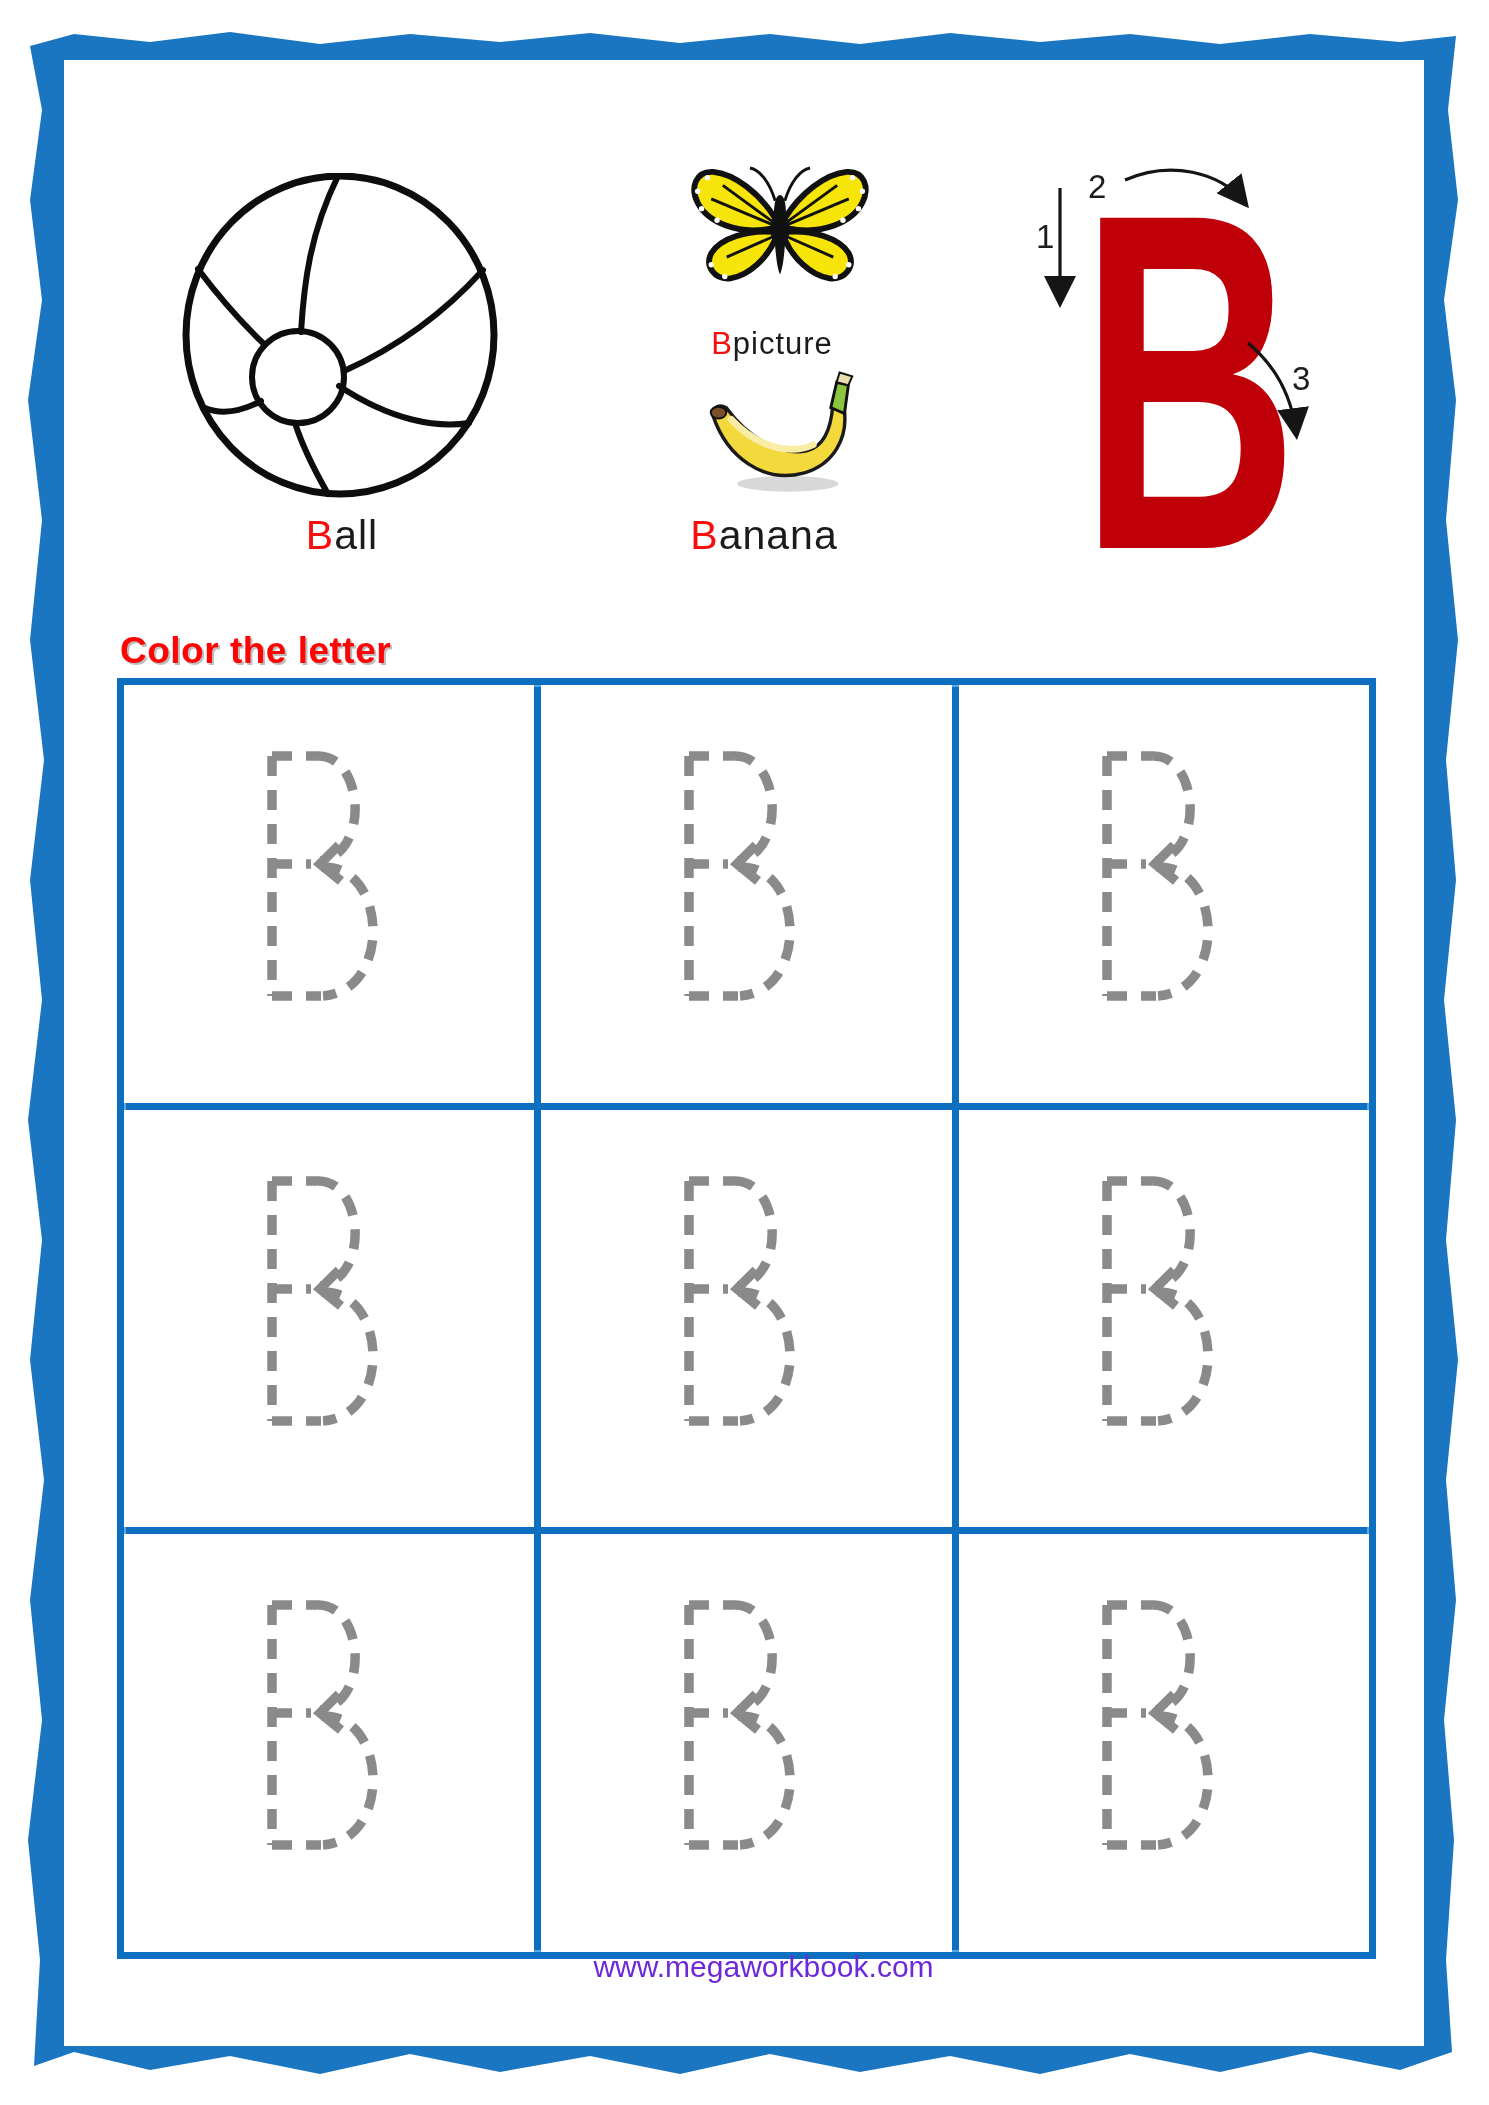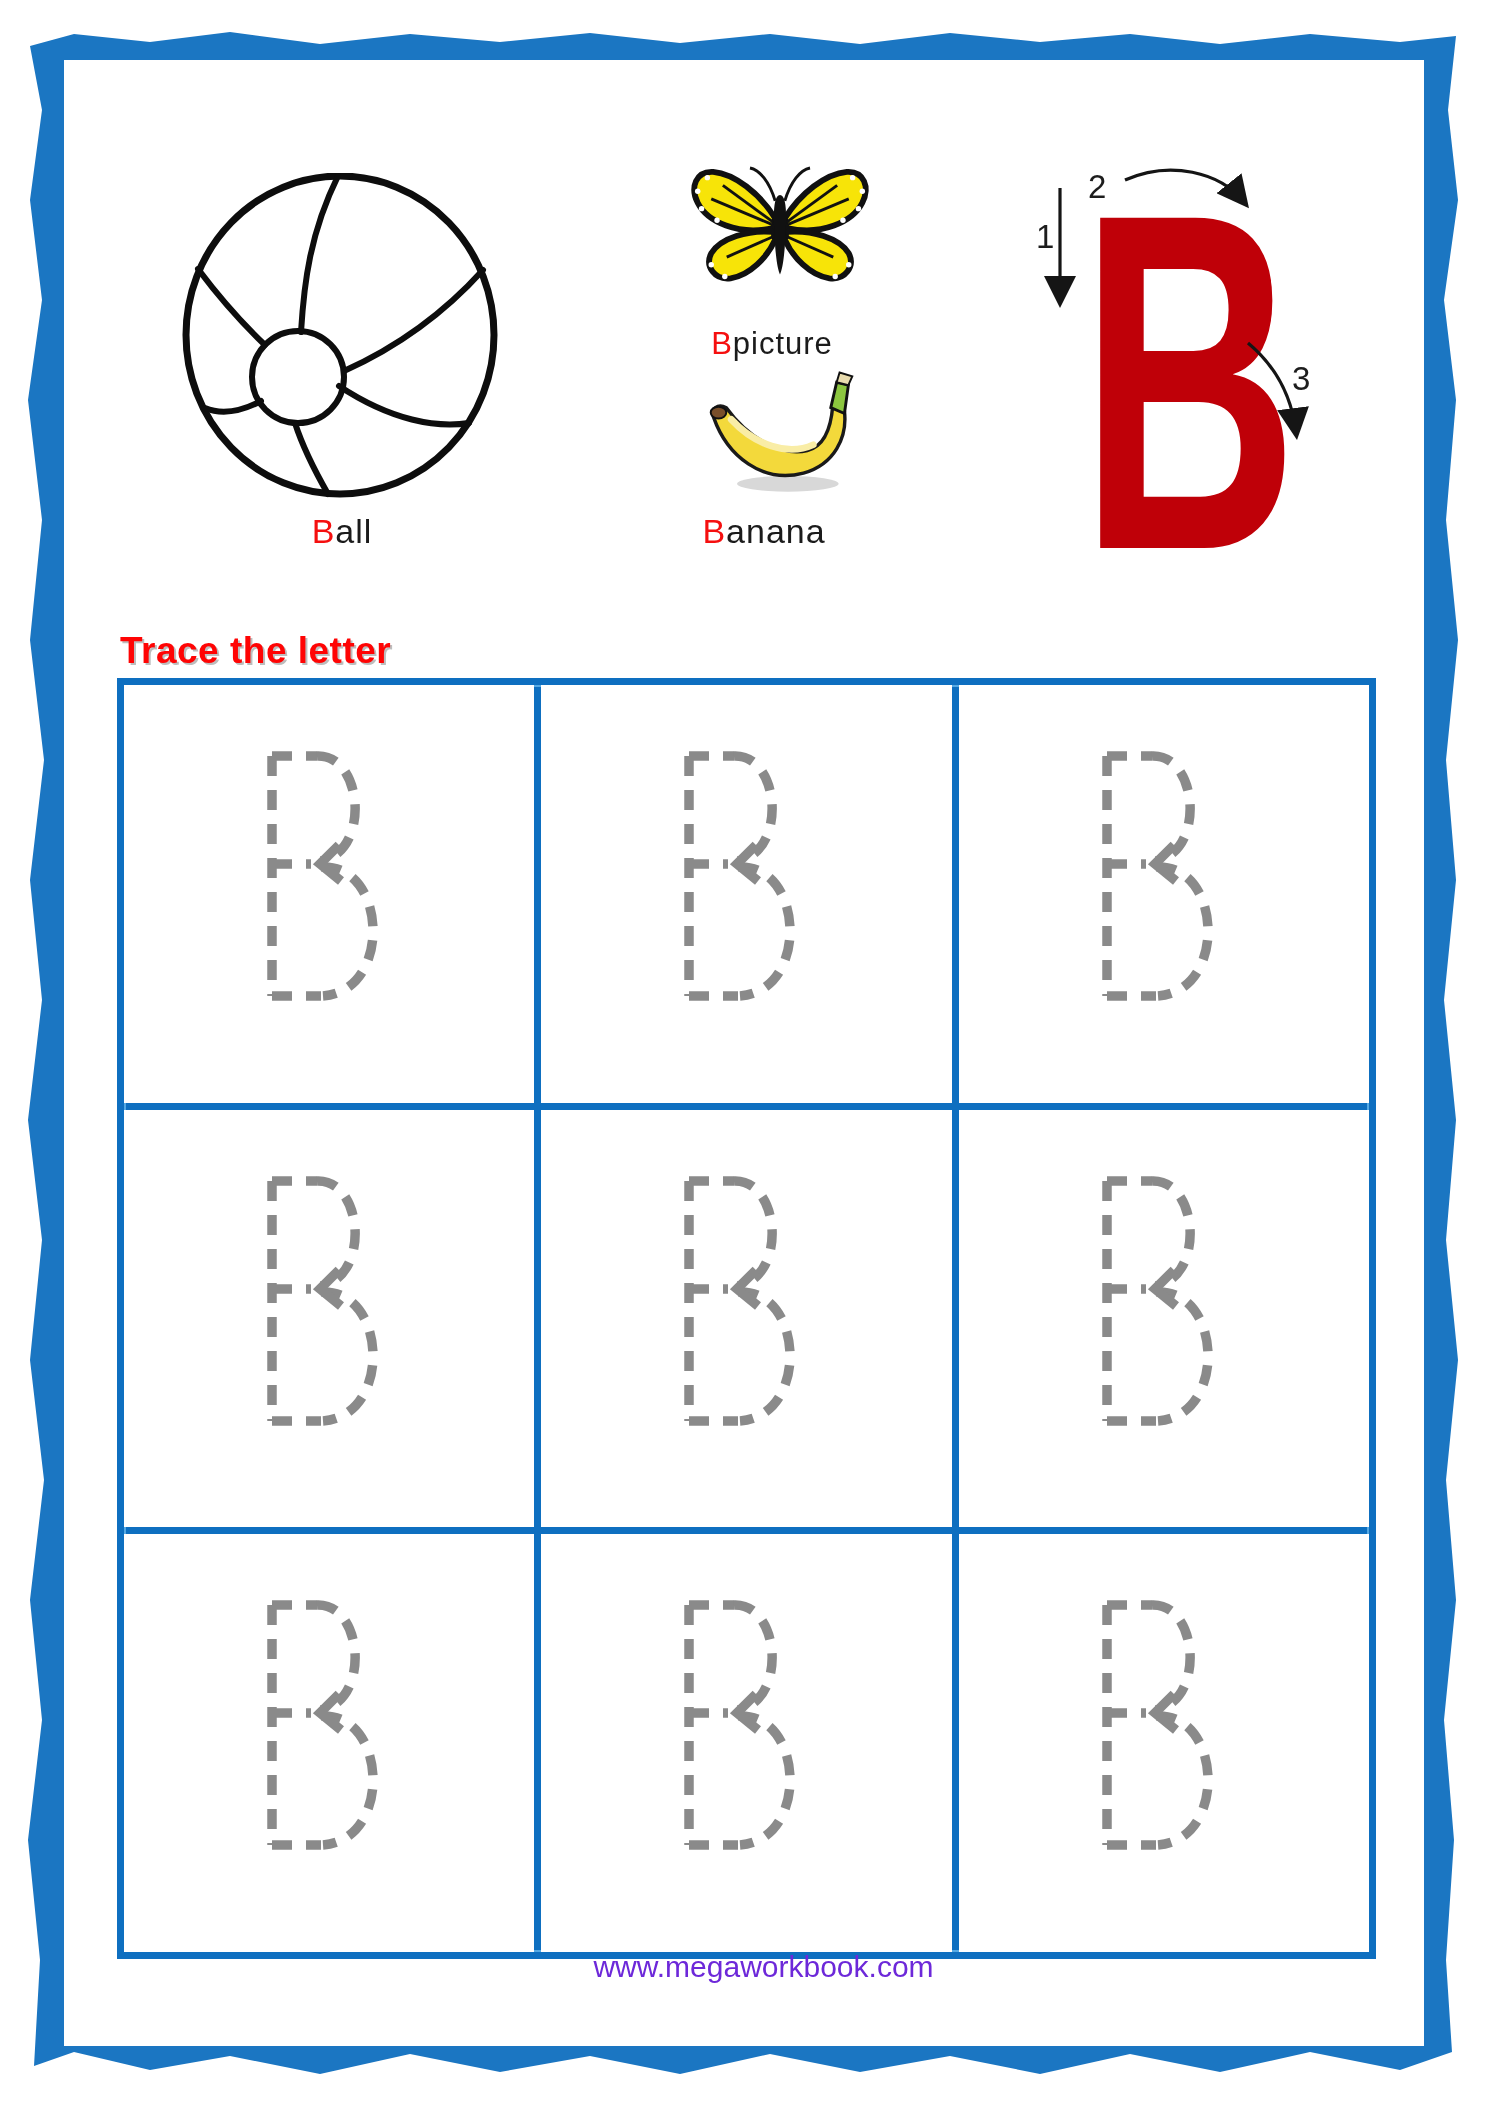--- a/index.html
+++ b/index.html
@@ -1,21 +1,21 @@
 <!DOCTYPE html>
 <html><head>
 <meta charset="utf-8">
 <style>
   html,body{margin:0;padding:0;background:#fff;}
   .page{position:relative;width:1489px;height:2105px;background:#fff;overflow:hidden;
         font-family:"Liberation Sans",sans-serif;}
   .abs{position:absolute;}
   .heading{font-weight:bold;font-size:37px;color:#ff0404;letter-spacing:.5px;
            text-shadow:2px 2px 0 #bdbdbd;}
-  .pic-label{font-size:34px;color:#1b1b1b;letter-spacing:1px;text-align:center;}
+  .pic-label{font-size:41px;color:#1b1b1b;letter-spacing:1px;text-align:center;}
   .pic-label .redcap{color:#f50f0f;}
   .trace-grid{position:absolute;left:117px;top:678px;width:1245px;height:1267px;
               display:grid;grid-template-columns:1fr 1fr 1fr;grid-template-rows:1fr 1fr 1fr;
               gap:7px;background:#0e6fc0;border:7px solid #0e6fc0;
               box-shadow:0 0 0 2px #55a9e4 inset;}
   .trace-cell{background:#ffffff;display:flex;justify-content:center;align-items:flex-start;
               padding-top:66px;box-sizing:border-box;}
   .footer{width:1489px;text-align:center;font-size:30px;color:#6d28d9;top:1950px;left:0;padding-left:19px;}
   svg text.bignum{font-family:"Liberation Sans",sans-serif;font-size:33px;fill:#1d1d1d;}
 </style>
@@ -118,21 +118,21 @@
     <g stroke="#151515" stroke-width="3.2" fill="none">
       <line x1="30" y1="28" x2="30" y2="140" marker-end="url(#ah)"></line>
       <path d="M95,20 C140,0 190,12 214,42" marker-end="url(#ah)"></path>
       <path d="M218,183 C248,208 262,240 266,272" marker-end="url(#ah)"></path>
     </g>
     <text class="bignum" x="6" y="88">1</text>
     <text class="bignum" x="58" y="38">2</text>
     <text class="bignum" x="262" y="230">3</text>
   </svg>
 
-  <div class="abs heading" style="left:120px;top:630px">Trace the letter</div>
+  <div class="abs heading" style="left:120px;top:630px">Color the letter</div>
 
   <div class="trace-grid">
     <div class="trace-cell">
       <svg width="132" height="252" viewBox="0 0 132 252">
         <g fill="none" stroke="#8a8a8a" stroke-width="9.5" stroke-dasharray="20 14">
           <path d="M9,5 L9,245"></path>
           <path d="M9,5 L54,5"></path>
           <path d="M54,5 C100,3 108,100 58,110"></path>
           <path d="M9,113 L48,113"></path>
           <path d="M58,116 C124,112 130,240 60,245"></path>

